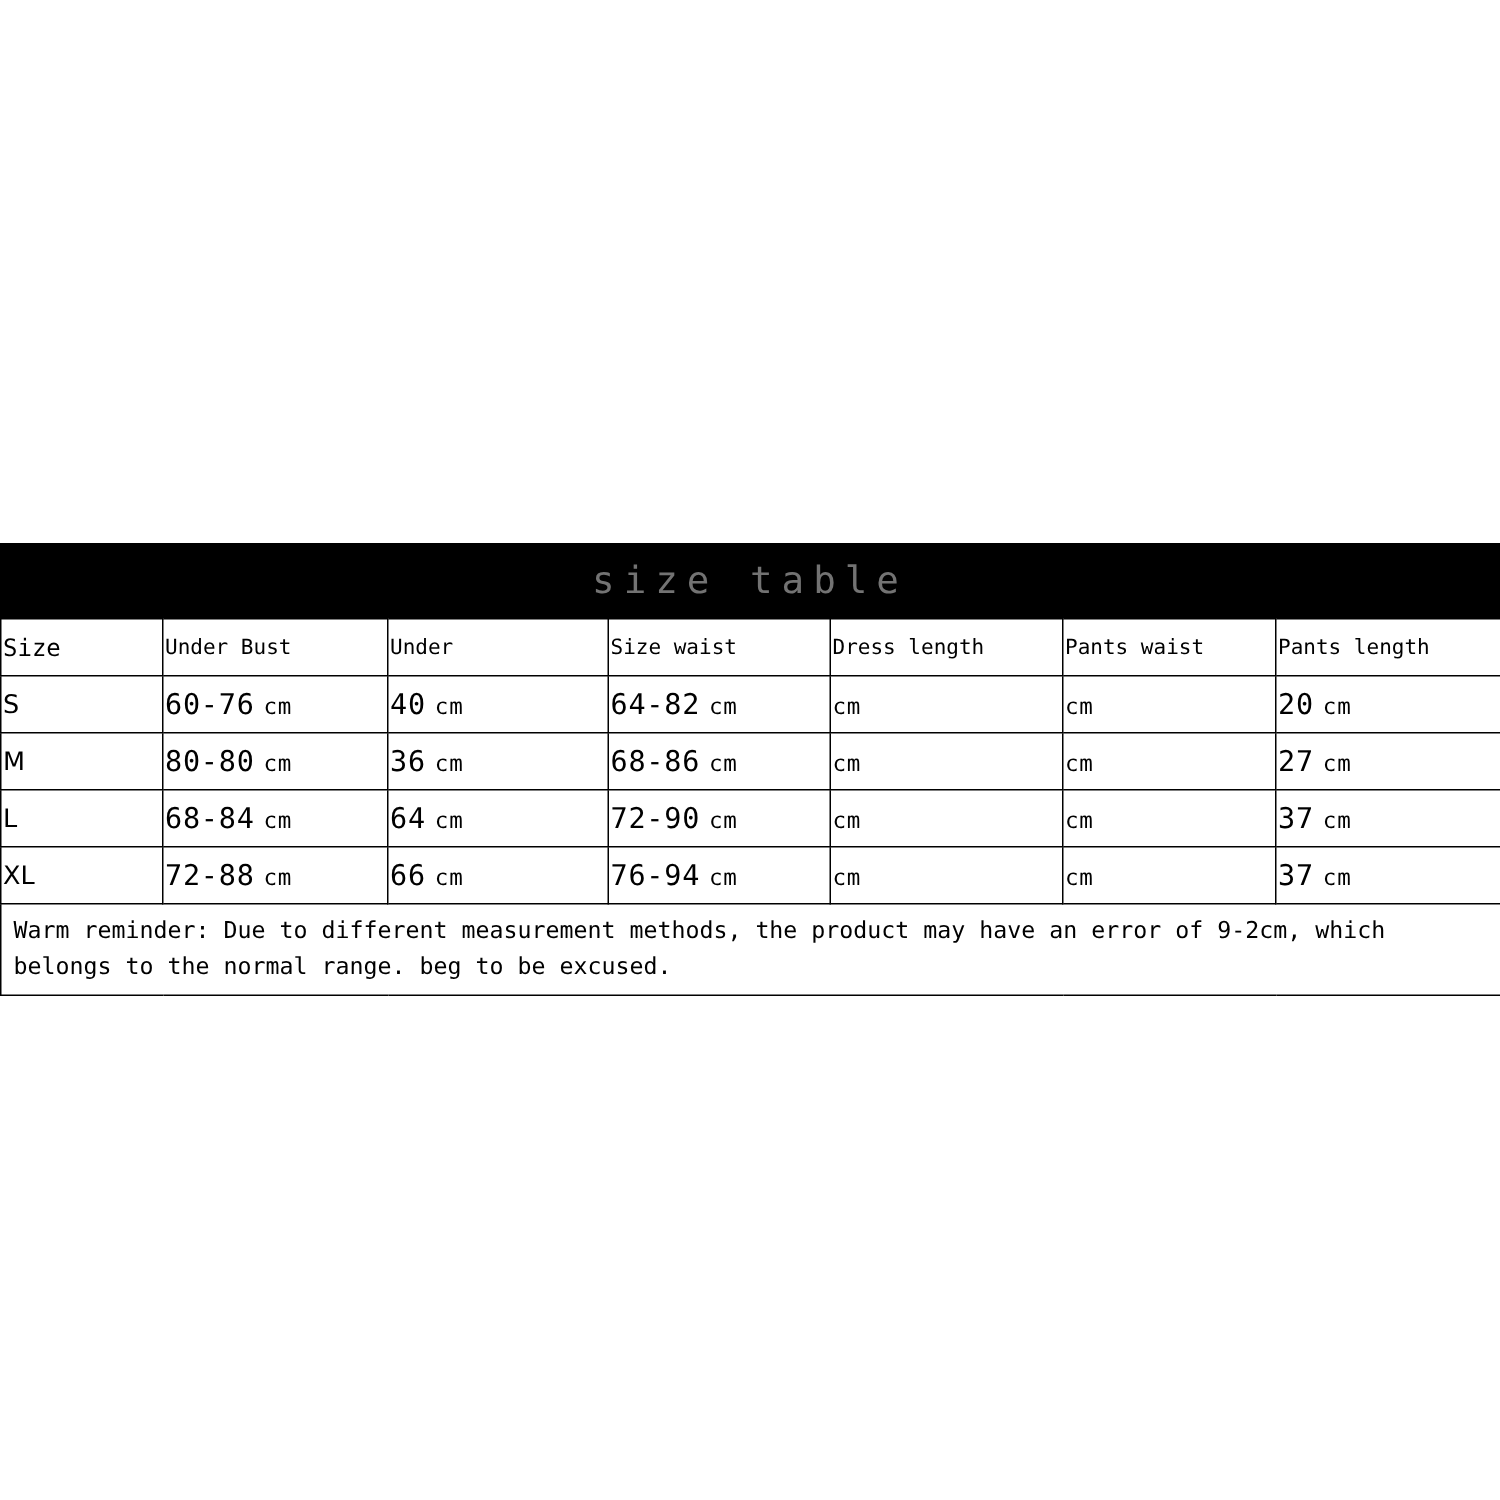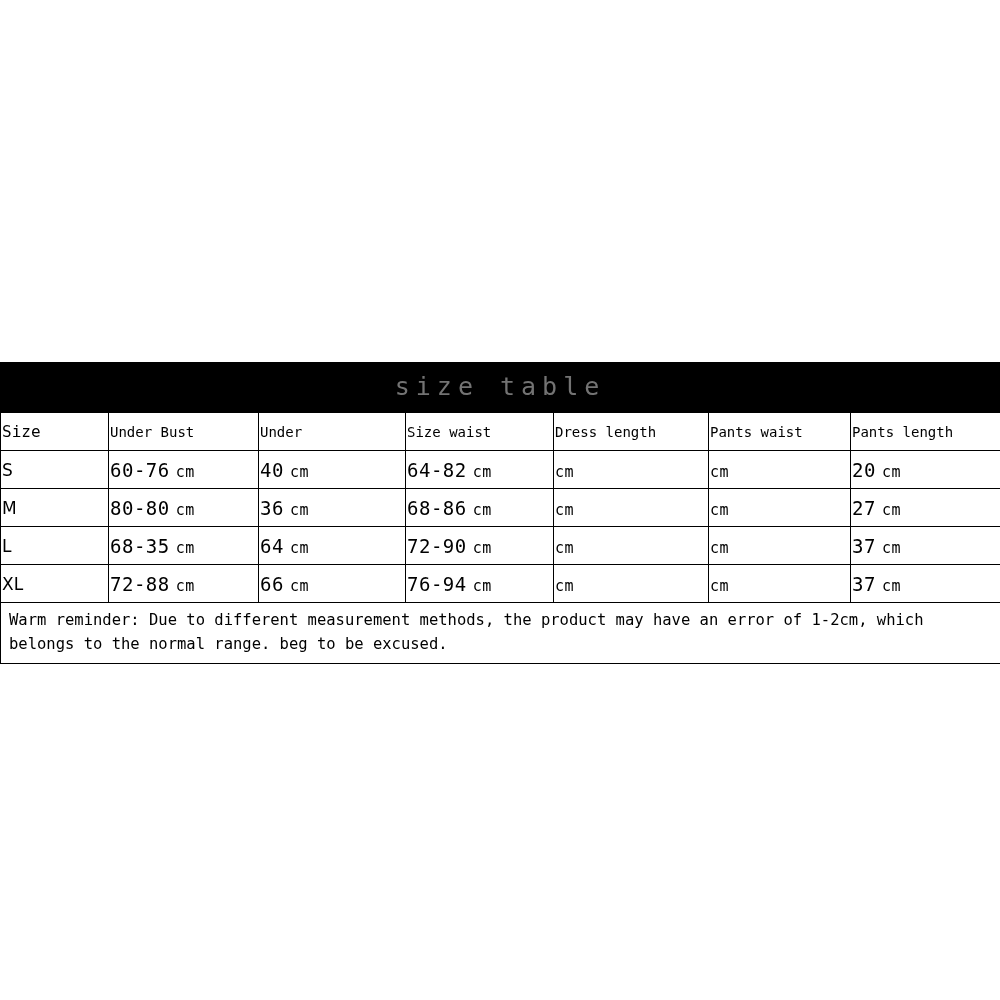--- a/index.html
+++ b/index.html
@@ -140,38 +140,38 @@
           <td class="val"><span class="num">80-80</span><span class="unit">cm</span></td>
           <td class="val"><span class="num">36</span><span class="unit">cm</span></td>
           <td class="val"><span class="num">68-86</span><span class="unit">cm</span></td>
           <td class="val empty"><span class="num"></span><span class="unit">cm</span></td>
           <td class="val empty"><span class="num"></span><span class="unit">cm</span></td>
           <td class="val"><span class="num">27</span><span class="unit">cm</span></td>
         </tr>
 
         <tr class="row">
           <td class="sizecell">L</td>
-          <td class="val"><span class="num">68-35</span><span class="unit">cm</span></td>
+          <td class="val"><span class="num">68-84</span><span class="unit">cm</span></td>
           <td class="val"><span class="num">64</span><span class="unit">cm</span></td>
           <td class="val"><span class="num">72-90</span><span class="unit">cm</span></td>
           <td class="val empty"><span class="num"></span><span class="unit">cm</span></td>
           <td class="val empty"><span class="num"></span><span class="unit">cm</span></td>
           <td class="val"><span class="num">37</span><span class="unit">cm</span></td>
         </tr>
 
         <tr class="row">
           <td class="sizecell">XL</td>
           <td class="val"><span class="num">72-88</span><span class="unit">cm</span></td>
           <td class="val"><span class="num">66</span><span class="unit">cm</span></td>
           <td class="val"><span class="num">76-94</span><span class="unit">cm</span></td>
           <td class="val empty"><span class="num"></span><span class="unit">cm</span></td>
           <td class="val empty"><span class="num"></span><span class="unit">cm</span></td>
           <td class="val"><span class="num">37</span><span class="unit">cm</span></td>
         </tr>
 
         <tr class="note-row">
-          <td colspan="7">Warm reminder: Due to different measurement methods, the product may have an error of 1-2cm, which belongs to the normal range. beg to be excused.</td>
+          <td colspan="7">Warm reminder: Due to different measurement methods, the product may have an error of 9-2cm, which belongs to the normal range. beg to be excused.</td>
         </tr>
       </tbody>
     </table>
   </div>
 
 </div>
 
 </body></html>

